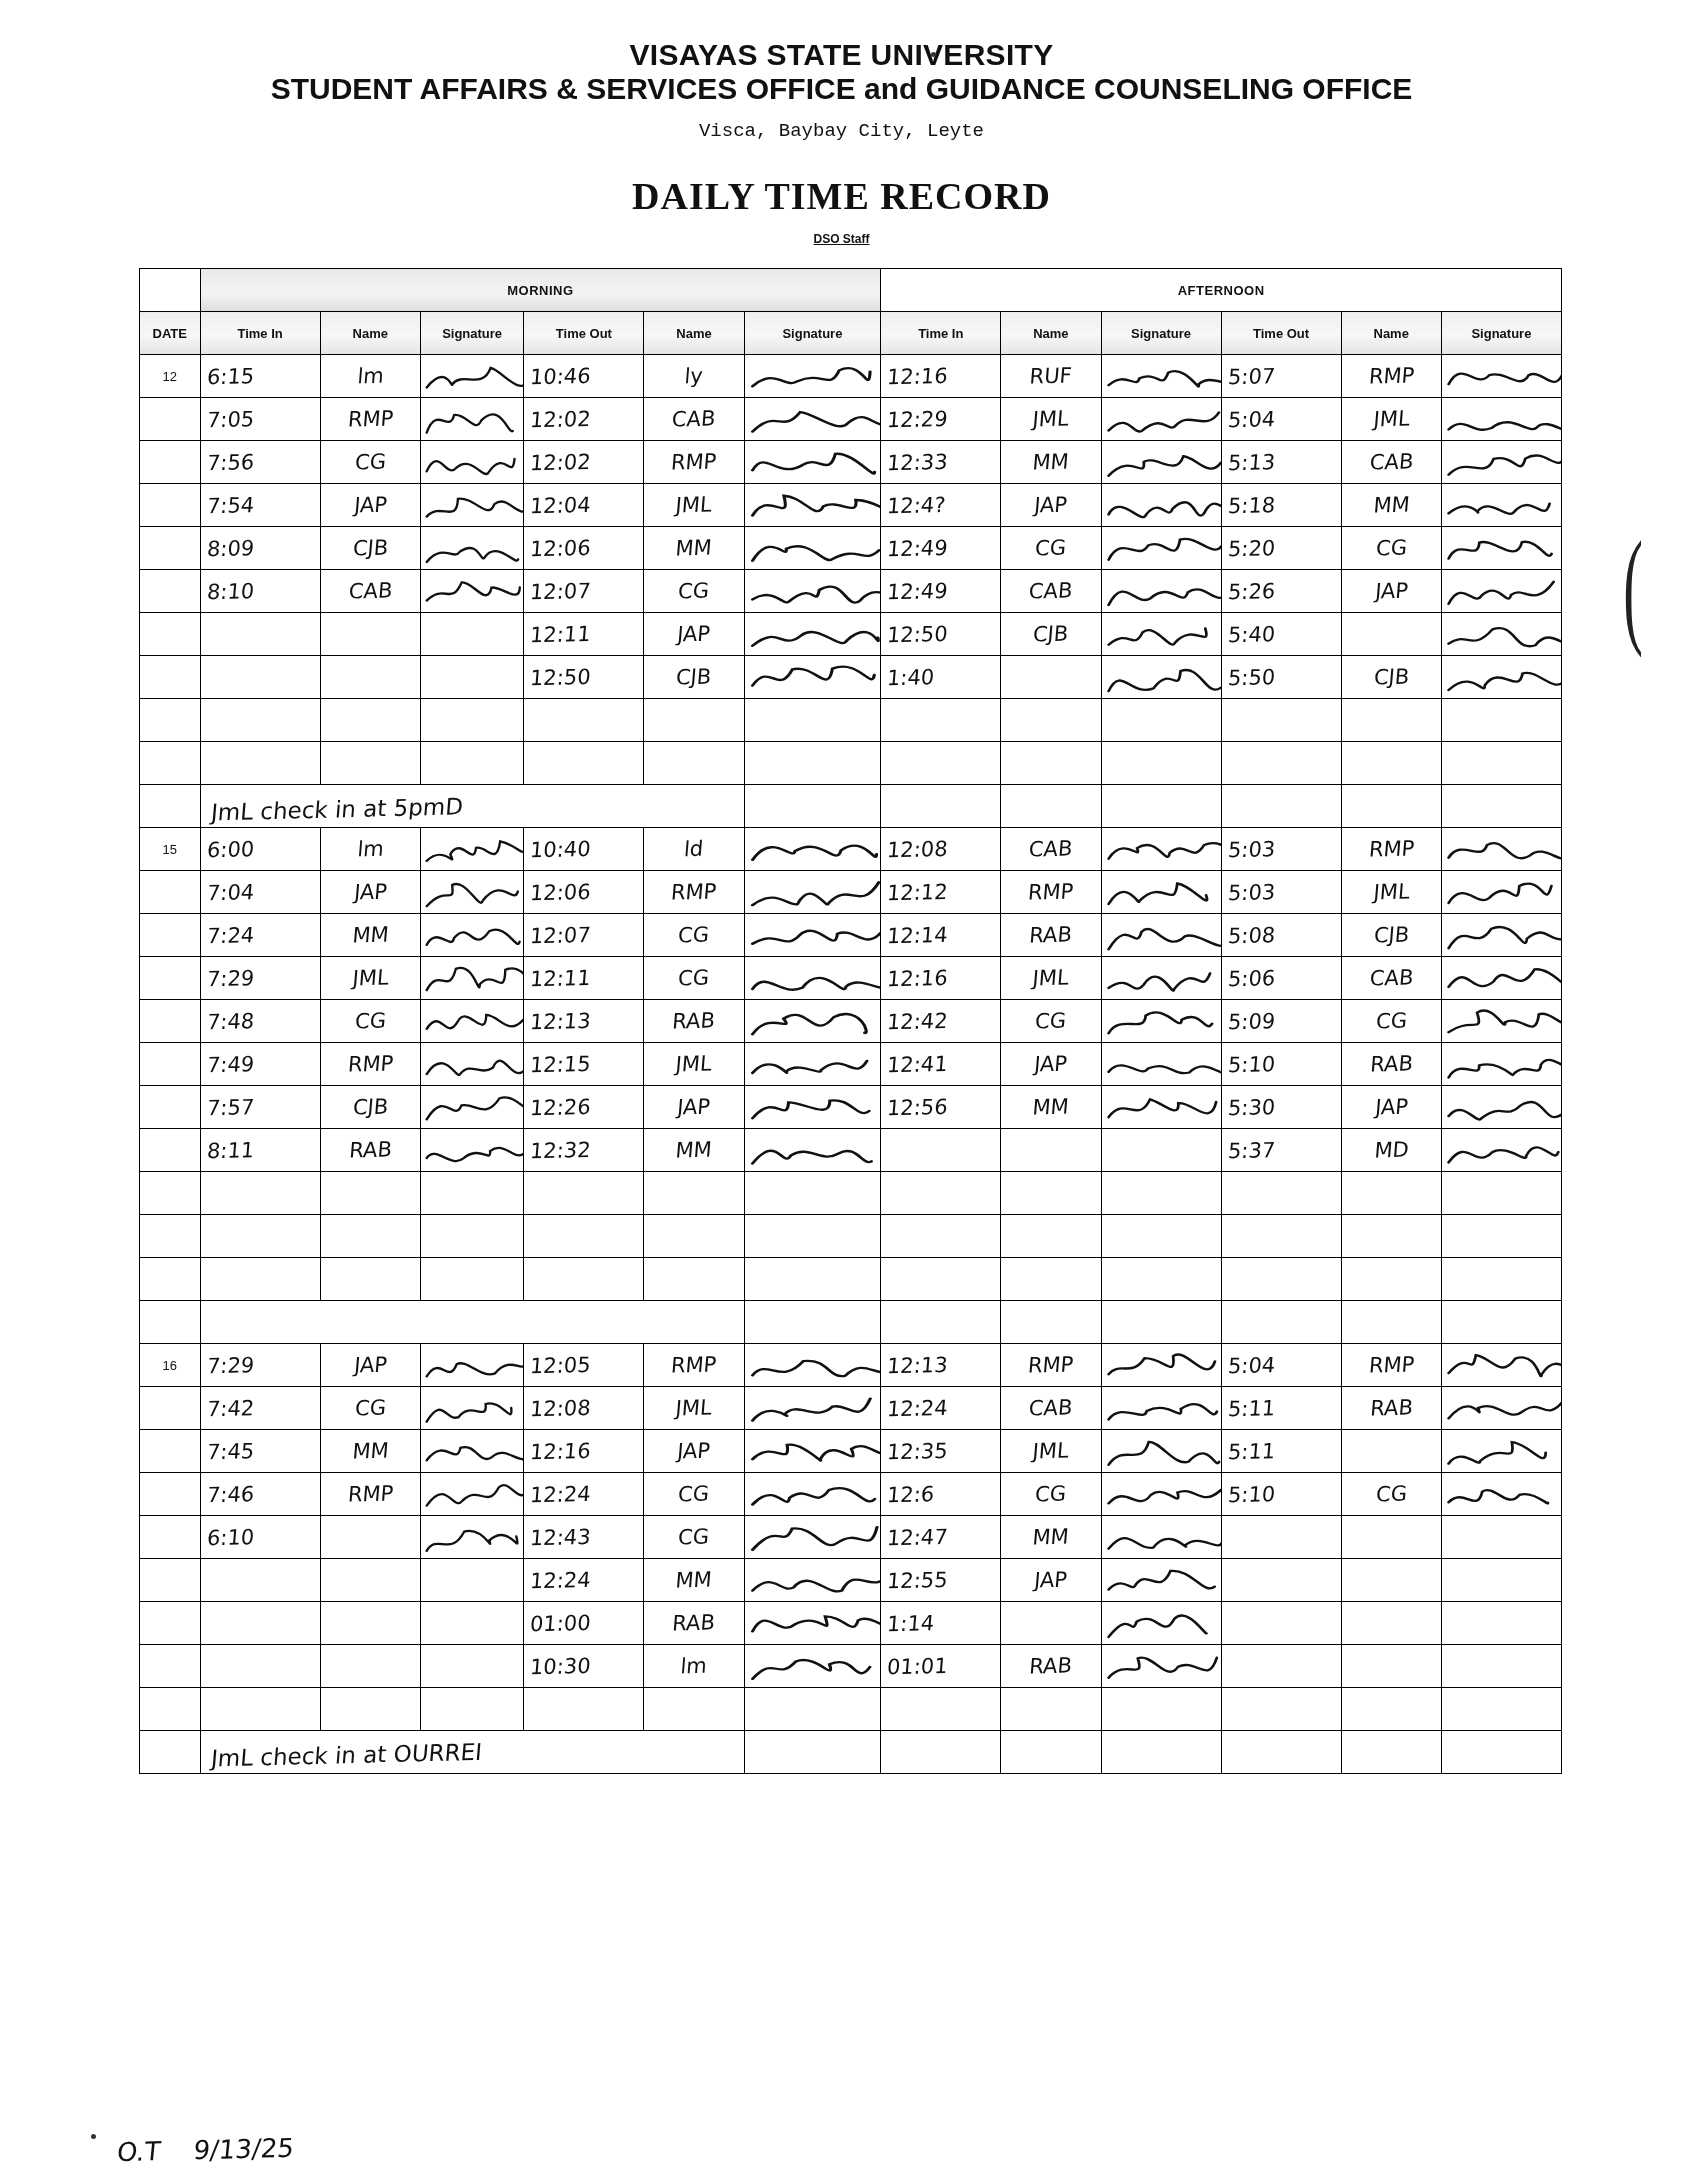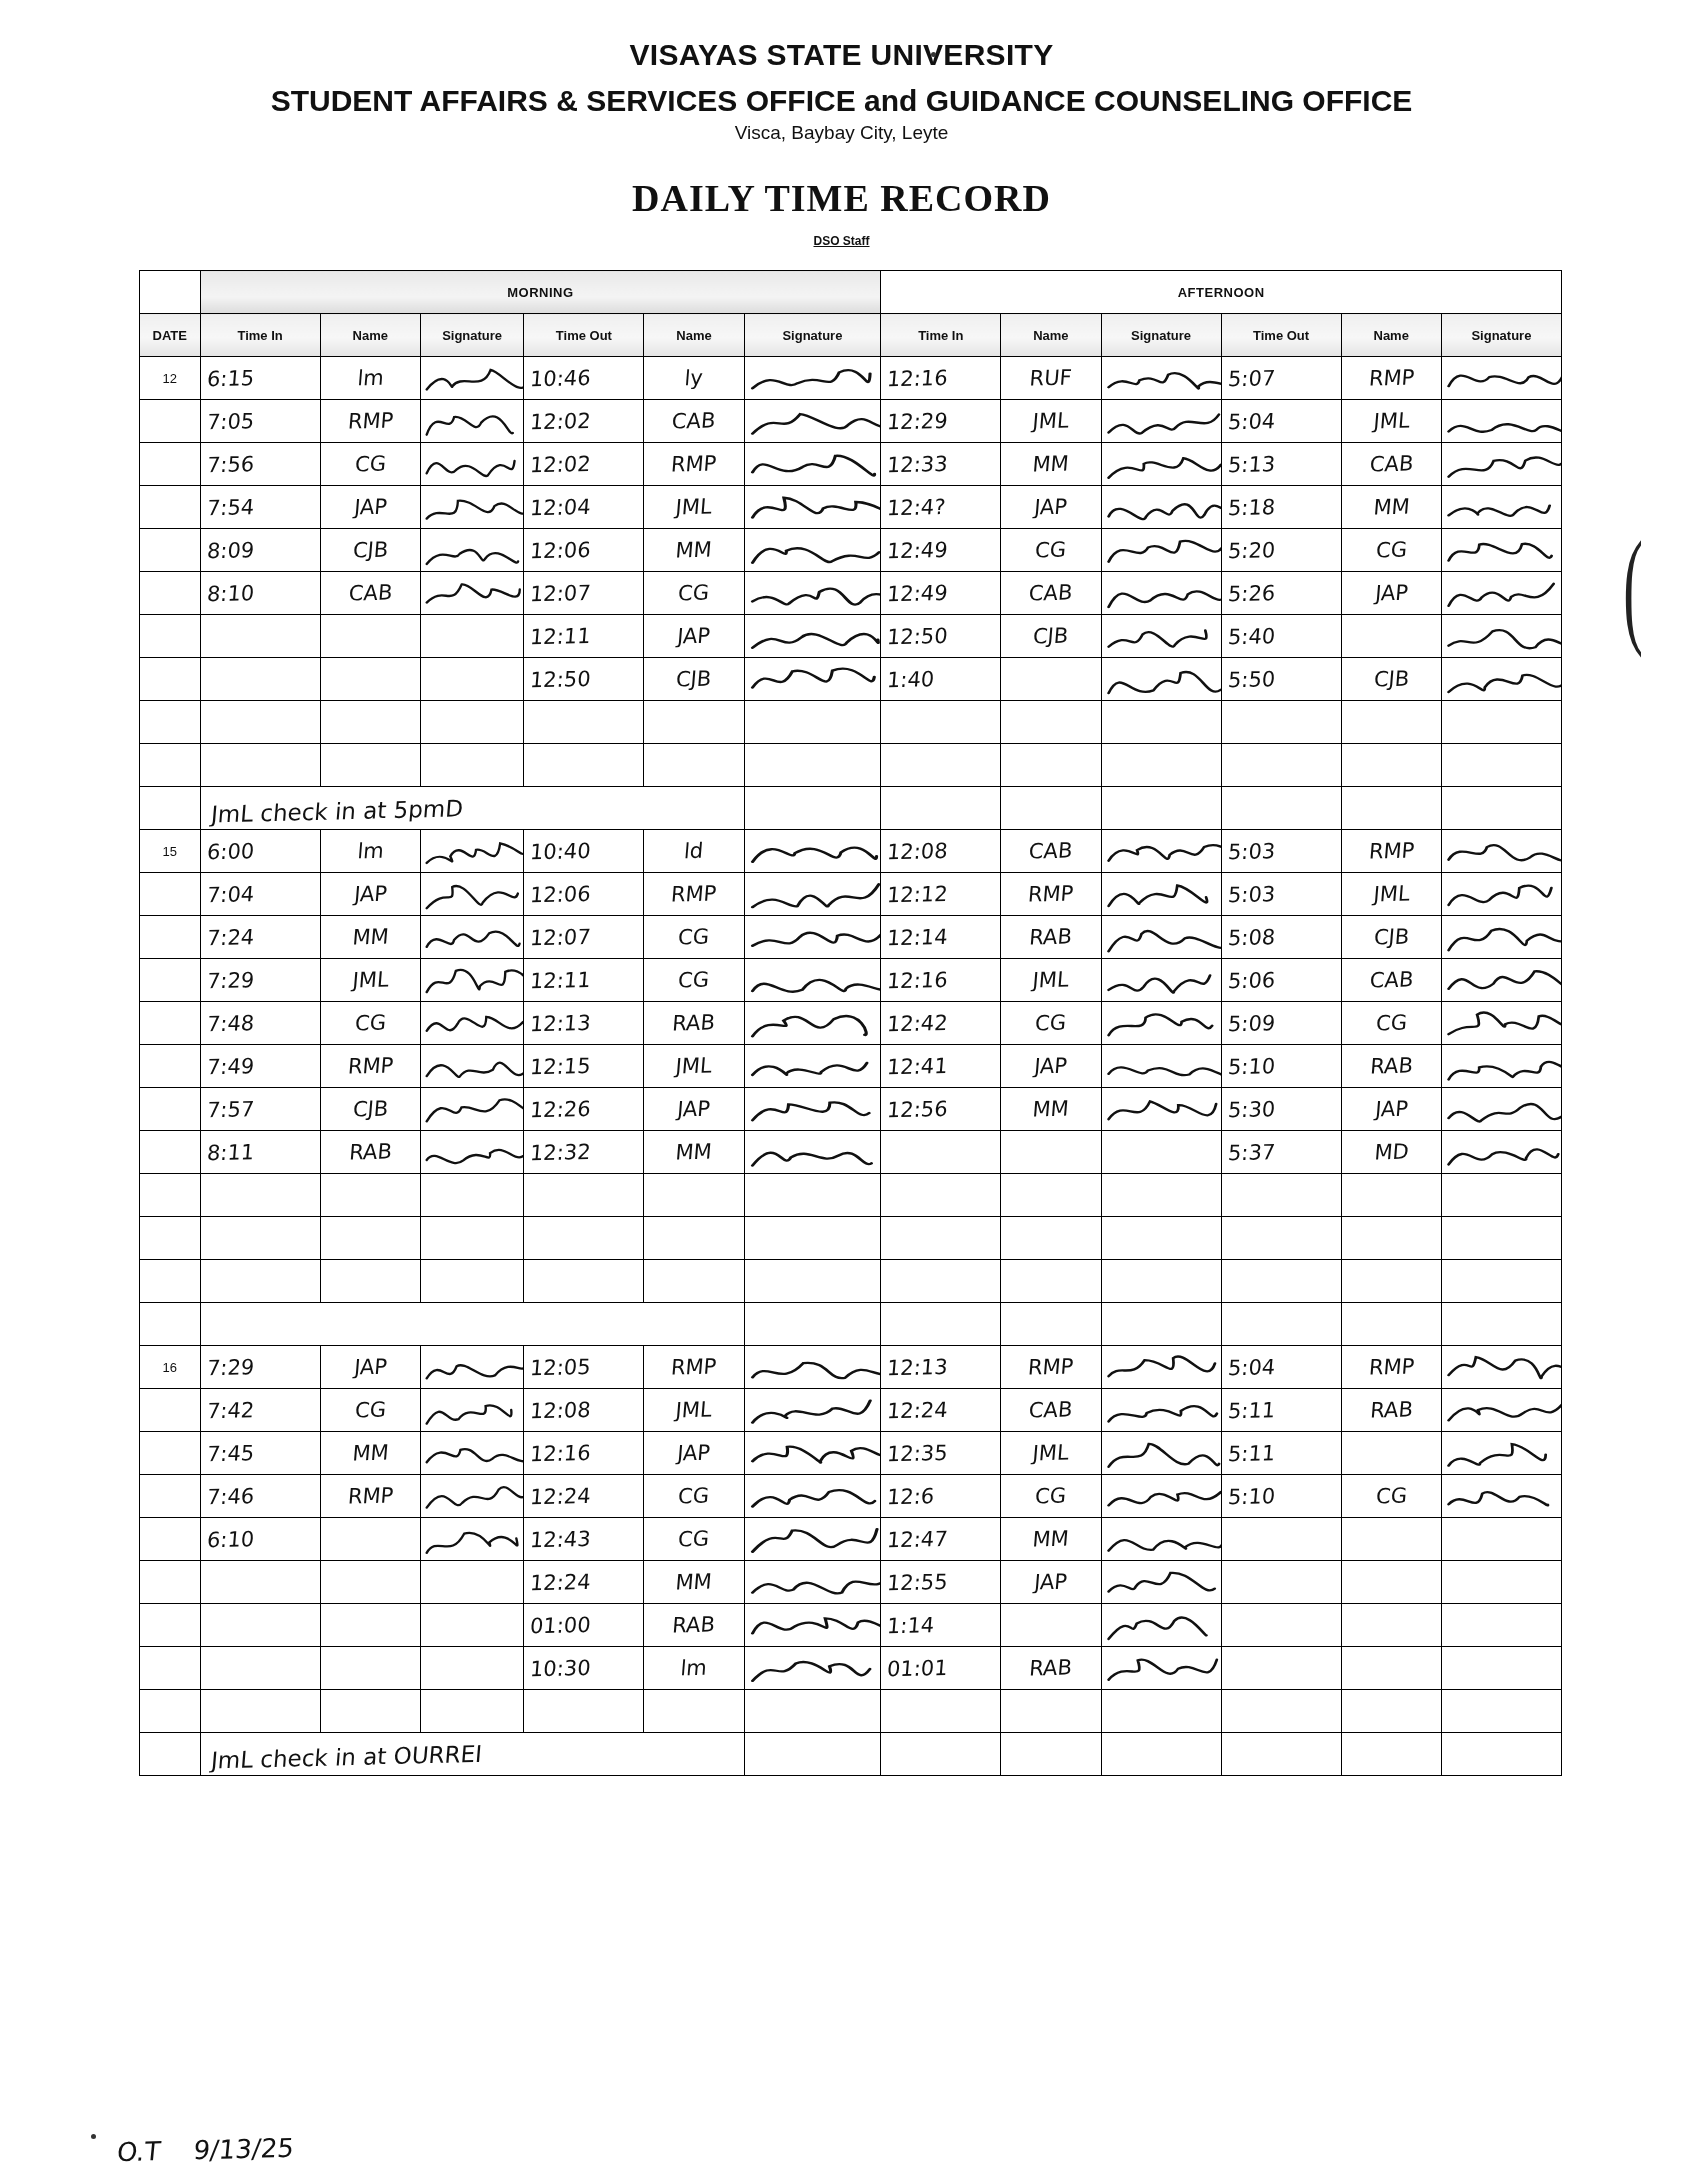--- a/index.html
+++ b/index.html
@@ -17,24 +17,23 @@
     box-sizing:border-box;
   }
   
   .hdr{ text-align:center; }
   .hdr .univ{
     font-weight:bold;font-size:30px;letter-spacing:0.3px;
     margin-top:38px;
   }
   .hdr .office{
     font-weight:bold;font-size:30px;letter-spacing:0px;
-    margin-top:12px;
   }
   .hdr .addr{
-    font-size:19px;margin-top:4px;font-weight:normal;
+    font-size:19px;margin-top:14px;font-weight:normal;font-family:Liberation Mono, monospace;
   }
   .hdr .dtr{
     font-family:"Liberation Serif", serif;
     font-weight:bold;font-size:38px;margin-top:32px;letter-spacing:1px;
   }
   .hdr .month{
     font-weight:bold;font-size:21px;margin-top:14px;
     text-decoration:underline;
   }
   .hdr .unit{

